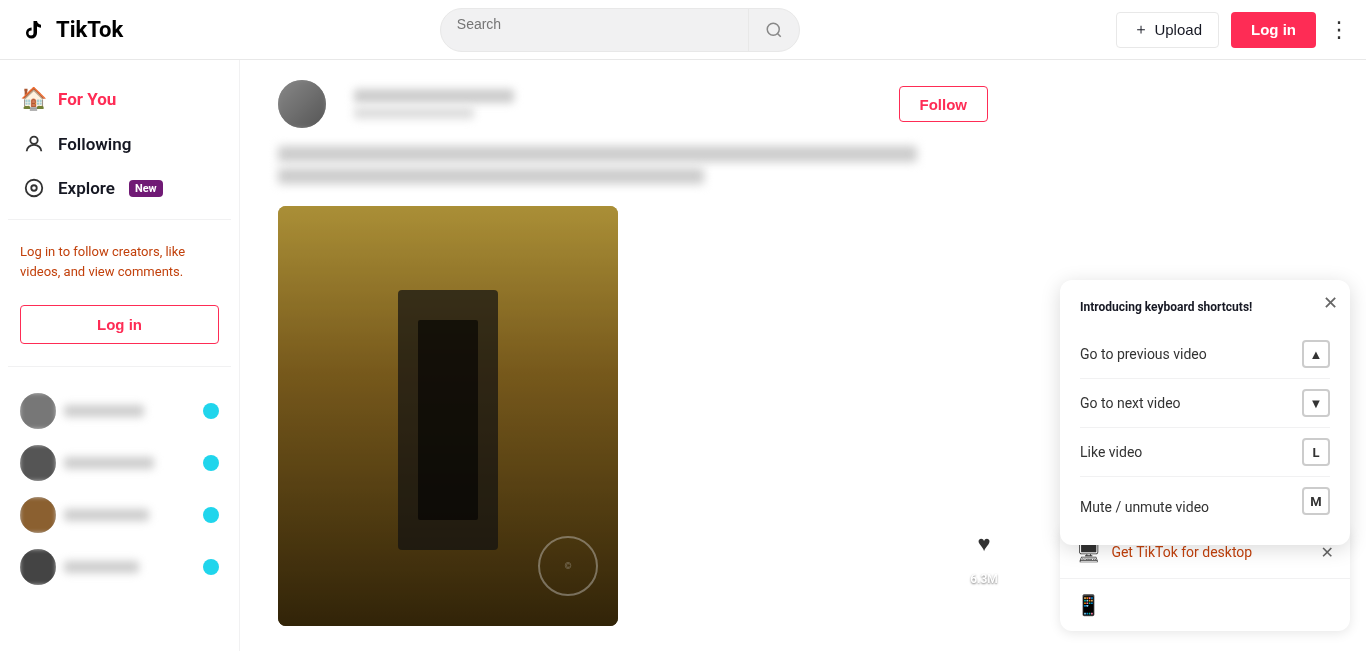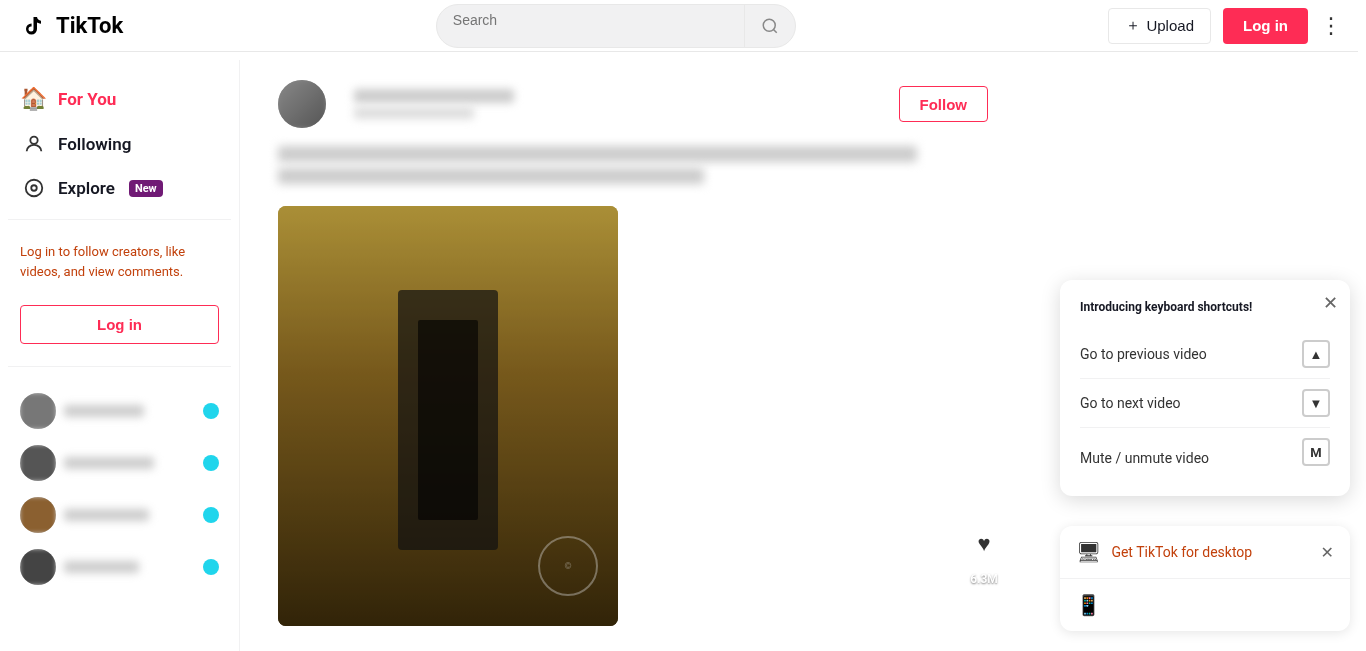--- a/index.html
+++ b/index.html
@@ -1,22 +1,22 @@
 <!DOCTYPE html>
 <html><head>
   <meta charset="utf-8">
   <style>
     * { margin: 0; padding: 0; box-sizing: border-box; }
     body { font-family: -apple-system, BlinkMacSystemFont, 'Segoe UI', Roboto, sans-serif; background: #fff; width: 1366px; height: 651px; overflow: hidden; }
 
     
     .header {
       display: flex; align-items: center; justify-content: space-between;
-      height: 52px; padding: 0 16px; border-bottom: 1px solid #e8e8e8;
-      position: fixed; top: 0; left: 0; right: 8px; background: #fff; z-index: 100;
+      height: 60px; padding: 0 16px; border-bottom: 1px solid #e8e8e8;
+      position: fixed; top: 0; left: 0; right: 0; background: #fff; z-index: 100;
     }
     .logo-area { display: flex; align-items: center; gap: 8px; cursor: pointer; }
     .logo-icon { width: 32px; height: 32px; }
     .logo-text { font-size: 22px; font-weight: 700; color: #000; }
     .search-area { position: relative; }
     .search-input {
       width: 360px; height: 44px; border: 1px solid #e8e8e8; border-radius: 22px;
       padding: 0 48px 11px 16px; font-size: 14px; outline: none; background: #f1f1f2;
       color: #333;
     }
@@ -325,20 +325,24 @@
 
       <div class="shortcut-row">
         <span class="shortcut-label">Go to previous video</span>
         <div class="shortcut-key">▲</div>
       </div>
       <div class="shortcut-row">
         <span class="shortcut-label">Go to next video</span>
         <div class="shortcut-key">▼</div>
       </div>
       <div class="shortcut-row">
+        <span class="shortcut-label">Like video</span>
+        <div class="shortcut-key">L</div>
+      </div>
+      <div class="shortcut-row">
         <span class="shortcut-label">Mute / unmute video</span>
         <div class="shortcut-key">M</div>
       </div>
     </div>
 
     <div class="app-banners">
       <div class="banner-row">
         <span class="banner-icon">🖥</span>
         <span class="banner-label">Get TikTok for desktop</span>
         <button class="banner-close">✕</button>

